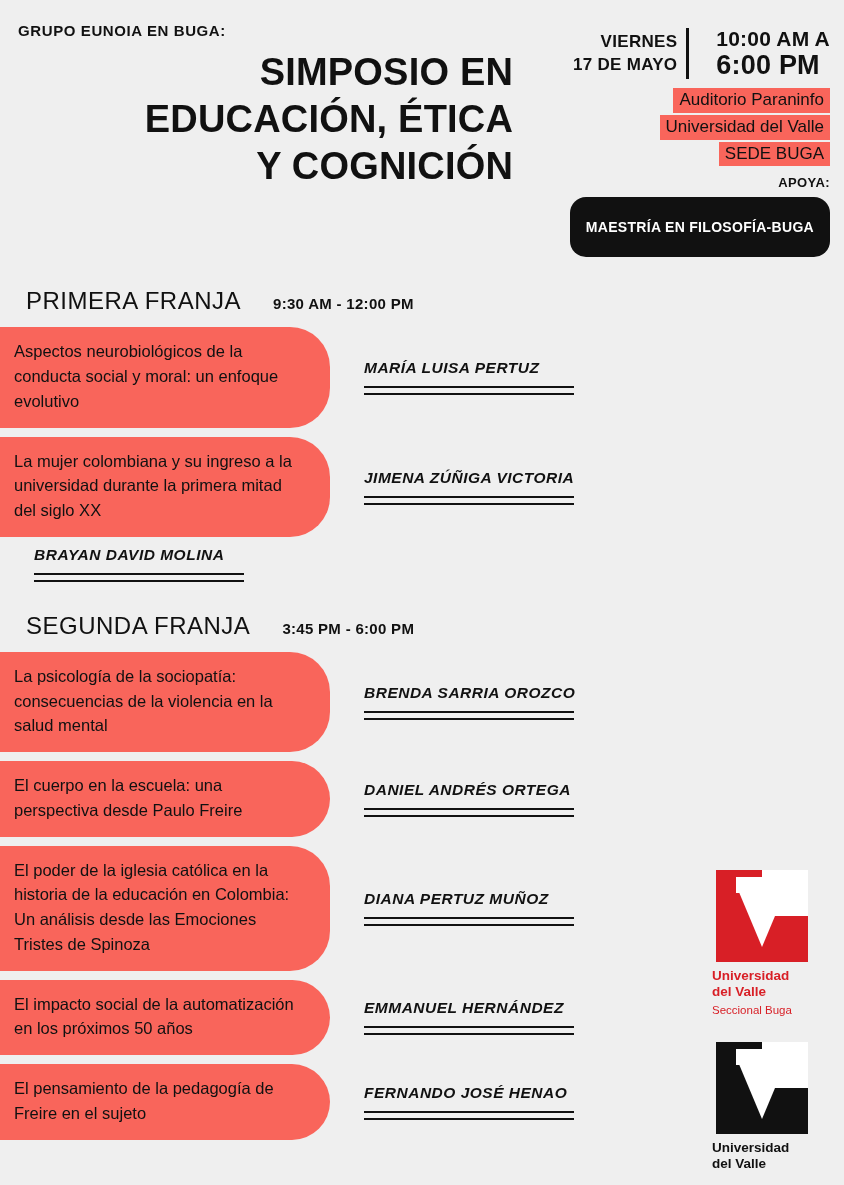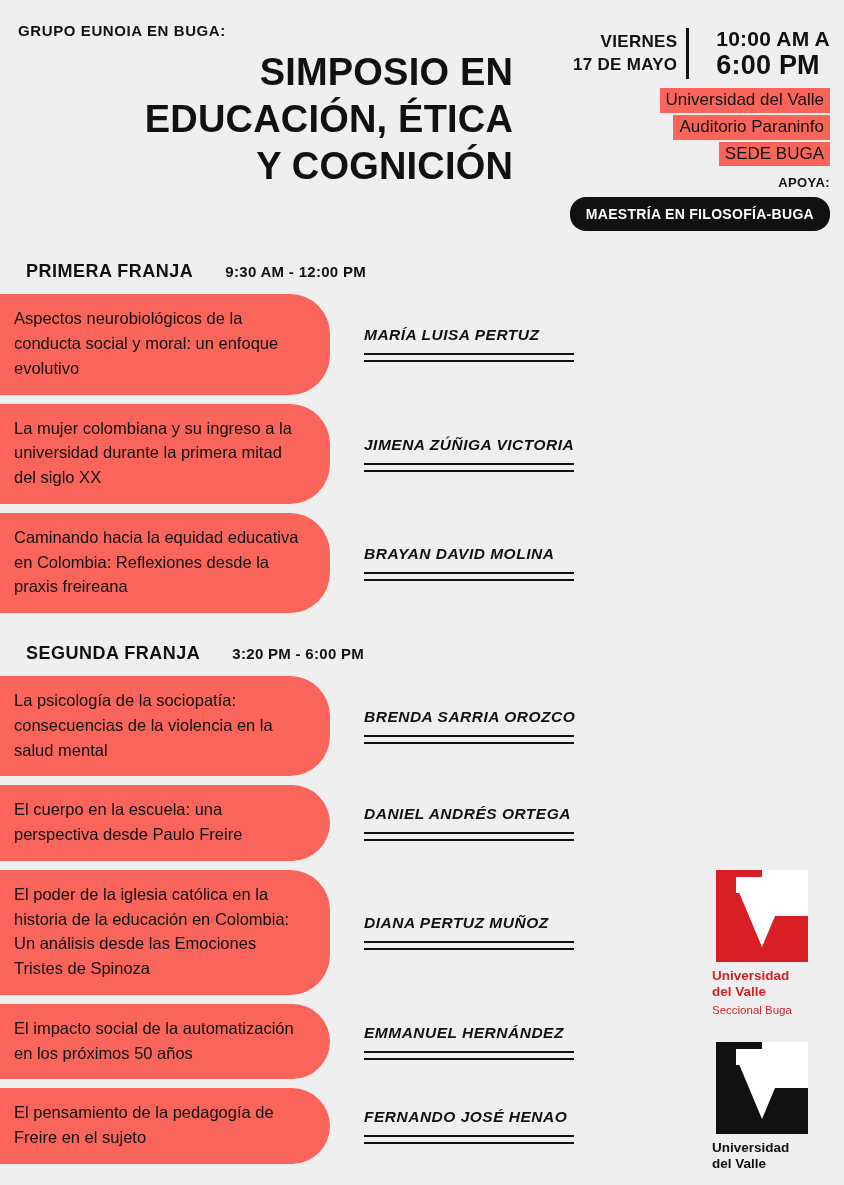--- a/index.html
+++ b/index.html
@@ -90,33 +90,33 @@
     letter-spacing: 0.4px;
   }
   .badge {
     display: inline-block;
     margin-top: 7px;
     background: #111111;
     color: #ffffff;
     font-size: 14px;
     font-weight: bold;
     letter-spacing: 0.3px;
-    padding: 9px 16px;
+    padding: 22px 16px;
     border-radius: 16px;
   }
 
   
   .franja {
     display: flex;
     align-items: baseline;
     margin: 30px 0 12px 26px;
   }
   .franja-title {
-    font-size: 18px;
-    font-weight: bold;
+    font-size: 24px;
+    font-weight: normal;
     letter-spacing: 0.5px;
   }
   .franja-time {
     margin-left: 32px;
     font-size: 15px;
     font-weight: bold;
     letter-spacing: 0.3px;
   }
 
   
@@ -242,22 +242,22 @@
         <div>VIERNES</div>
         <div>17 DE MAYO</div>
       </div>
       <div class="time-block">
         <div class="time-line1">10:00 AM A</div>
         <div class="time-line2">6:00 PM</div>
       </div>
     </div>
 
     <div class="place">
+      <div><span class="hl">Auditorio Paraninfo</span></div>
       <div><span class="hl">Universidad del Valle</span></div>
-      <div><span class="hl">Auditorio Paraninfo</span></div>
       <div><span class="hl">SEDE BUGA</span></div>
     </div>
 
     <div class="apoya">APOYA:</div>
     <div class="badge">MAESTRÍA EN FILOSOFÍA-BUGA</div>
   </div>
 </div>
 
 <div class="franja">
   <div class="franja-title">PRIMERA FRANJA</div>
@@ -281,34 +281,33 @@
     <div class="speaker">
       <div class="speaker-name">JIMENA ZÚÑIGA VICTORIA</div>
       <div class="speaker-rules">
           <div></div>
           <div></div>
         </div>
     </div>
   </div>
 
   <div class="row">
-    <div class="pill">Caminando hacia la equidad educativa en Colombia: Reflexiones desde la praxis freireana</div>
     <div class="speaker">
       <div class="speaker-name">BRAYAN DAVID MOLINA</div>
       <div class="speaker-rules">
           <div></div>
           <div></div>
         </div>
     </div>
   </div>
 </div>
 
 <div class="franja">
   <div class="franja-title">SEGUNDA FRANJA</div>
-  <div class="franja-time">3:20 PM -  6:00 PM</div>
+  <div class="franja-time">3:45 PM -  6:00 PM</div>
 </div>
 
 <div>
   <div class="row">
     <div class="pill">La psicología de la sociopatía: consecuencias de la violencia en la salud mental</div>
     <div class="speaker">
       <div class="speaker-name">BRENDA SARRIA OROZCO</div>
       <div class="speaker-rules">
           <div></div>
           <div></div>

